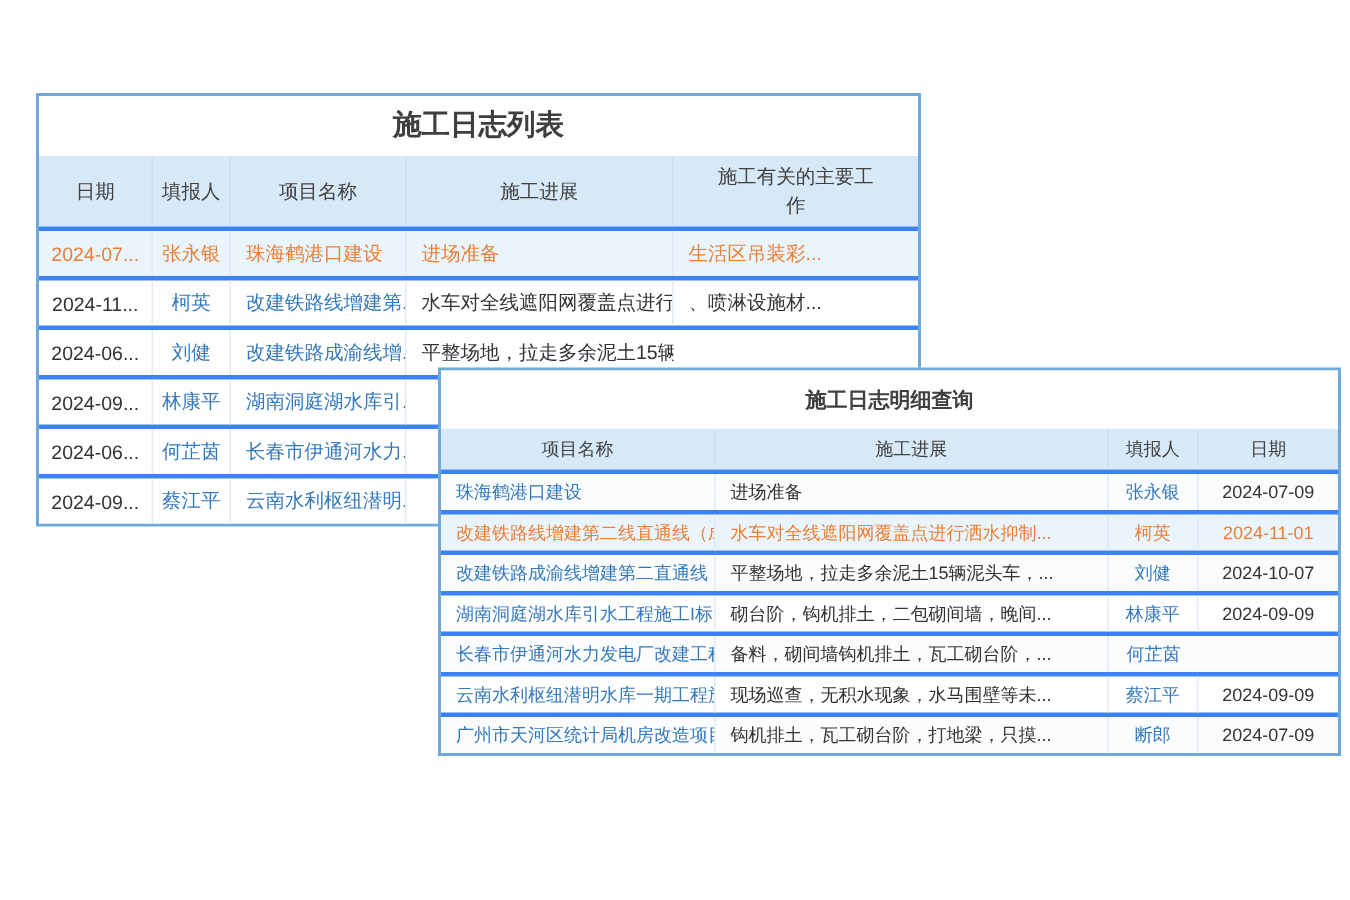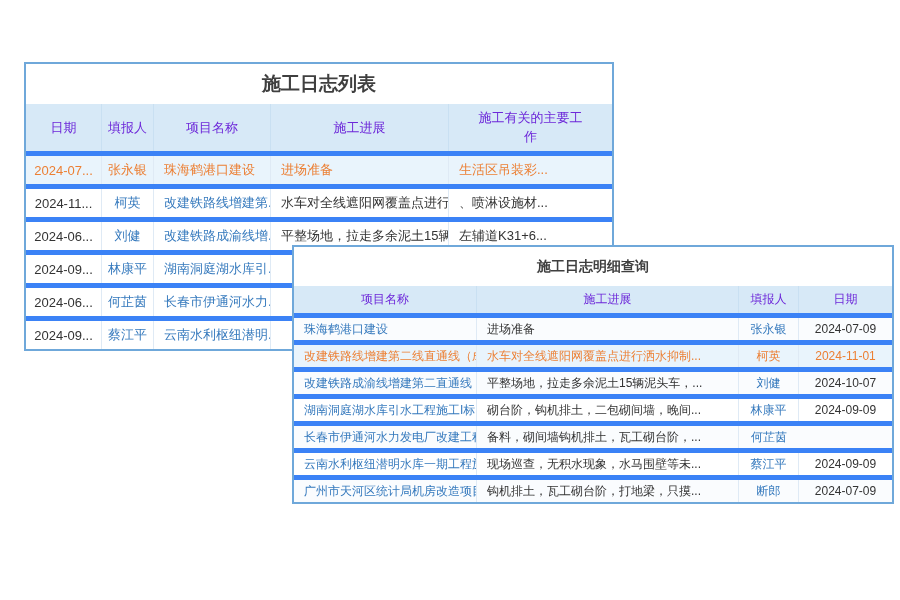--- a/index.html
+++ b/index.html
@@ -4,22 +4,22 @@
 <style>
   * { margin:0; padding:0; box-sizing:border-box; }
   html,body { width:900px; height:600px; background:#ffffff; overflow:hidden;
               font-family:"Liberation Sans","DejaVu Sans",sans-serif; }
   .panel { position:absolute; background:#ffffff; border:2px solid #6fa8da; }
   #panel-list   { left:24px;   top:62px;  width:590px; z-index:1; }
   #panel-detail { left:292px; top:245px; width:602px; z-index:2; }
   .panel-title { text-align:center; font-weight:bold; color:#3f3f3f; background:#ffffff; }
   #panel-list .panel-title   { font-size:19px; line-height:40px; height:40px; }
   #panel-detail .panel-title { font-size:14px; line-height:39px; height:39px; }
-  .thead { display:flex; background:#d7e9f7; color:#6d28d9; }
-  .trow  { display:flex; background:#ffffff; border-top:5px solid #3b82f6; }
+  .thead { display:flex; background:#d7e9f7; color:#404040; }
+  .trow  { display:flex; background:#ffffff; border-top:3px solid #3b82f6; }
   .cell  { white-space:nowrap; overflow:hidden; border-right:1px solid #dfeaf5;
            display:flex; align-items:center; }
   .thead .cell { border-right:1px solid #c9e0f2; justify-content:center; text-align:center; }
   .cell:last-child { border-right:none; }
   .cell.left { padding-left:10px; padding-right:4px; justify-content:flex-start; }
   .cell.center { justify-content:center; }
   
   #panel-list .thead { height:47px; font-size:13px; }
   #panel-list .trow  { height:33px; font-size:13px; color:#333333; }
   .t1c1{width:76px;} .t1c2{width:52px;} .t1c3{width:117px;} .t1c4{width:178px;} .t1c5{flex:1;}
@@ -63,21 +63,20 @@
     <div class="cell t1c2 center link">柯英</div>
     <div class="cell t1c3 left link">改建铁路线增建第...</div>
     <div class="cell t1c4 left">水车对全线遮阳网覆盖点进行洒...</div>
     <div class="cell t1c5 left">、喷淋设施材...</div>
   </div>
   <div class="trow">
     <div class="cell t1c1 center">2024-06...</div>
     <div class="cell t1c2 center link">刘健</div>
     <div class="cell t1c3 left link">改建铁路成渝线增...</div>
     <div class="cell t1c4 left">平整场地，拉走多余泥土15辆泥...</div>
-    <div class="cell t1c5 left">左辅道K31+6...</div>
   </div>
   <div class="trow">
     <div class="cell t1c1 center">2024-09...</div>
     <div class="cell t1c2 center link">林康平</div>
     <div class="cell t1c3 left link">湖南洞庭湖水库引...</div>
     <div class="cell t1c4 left"></div>
     <div class="cell t1c5 left"></div>
   </div>
   <div class="trow">
     <div class="cell t1c1 center">2024-06...</div>

